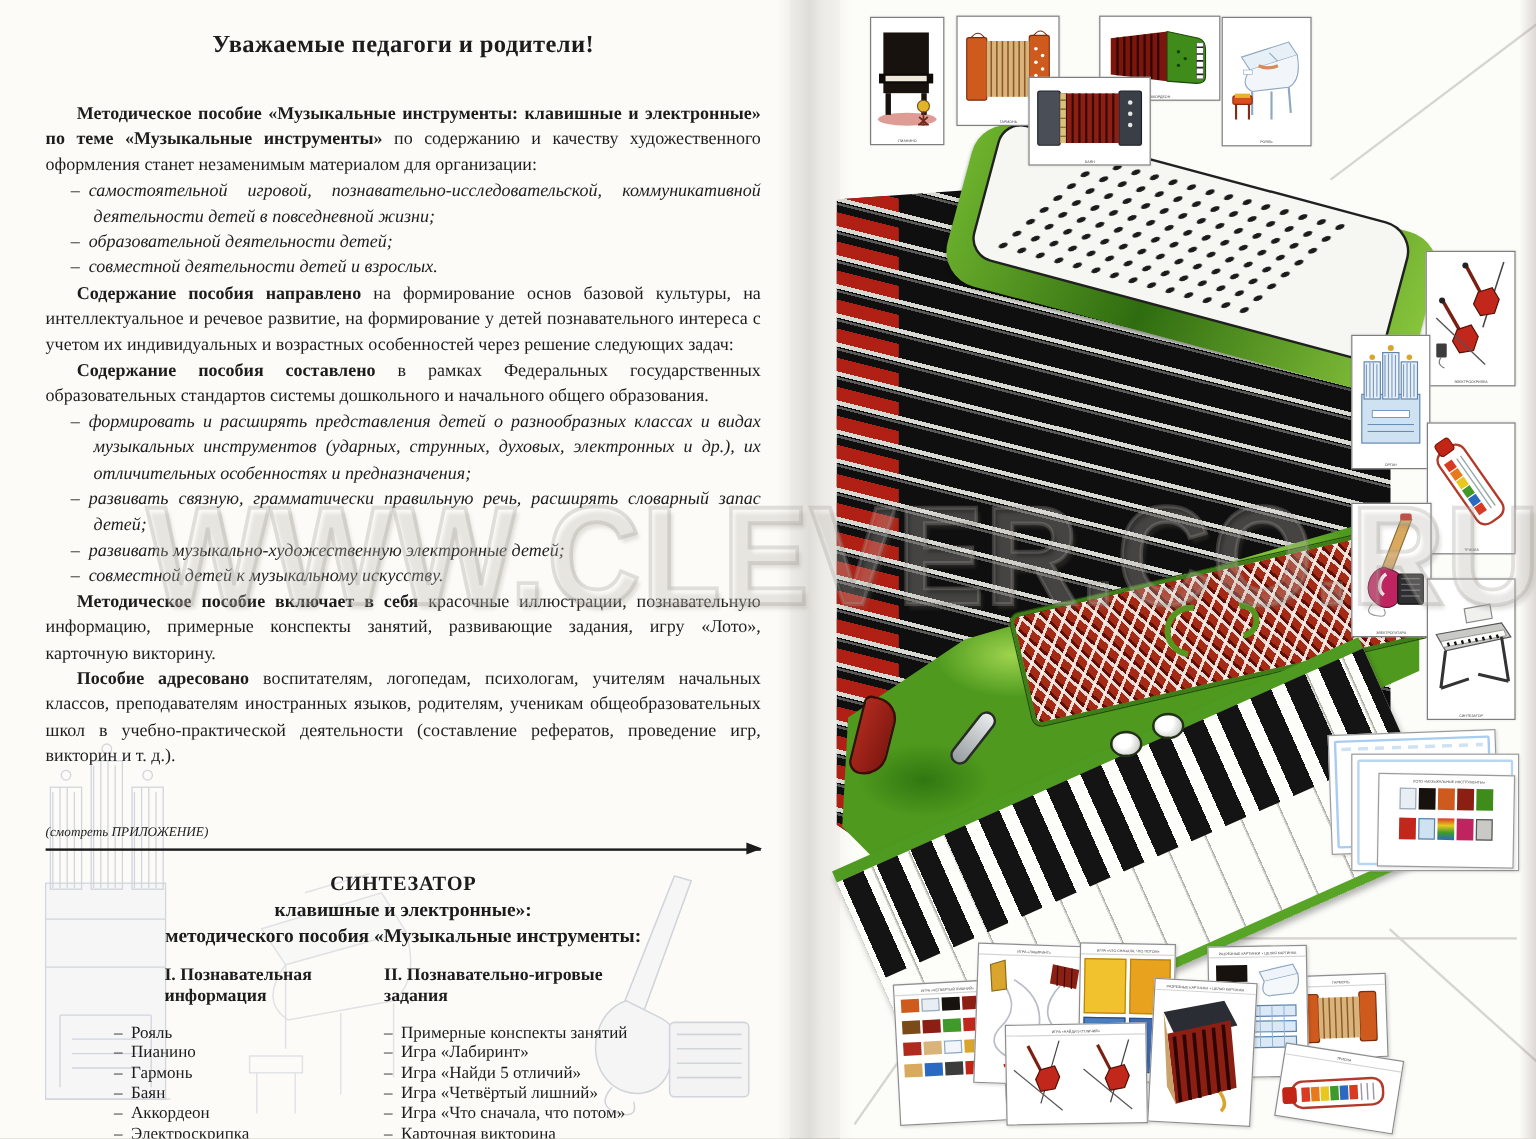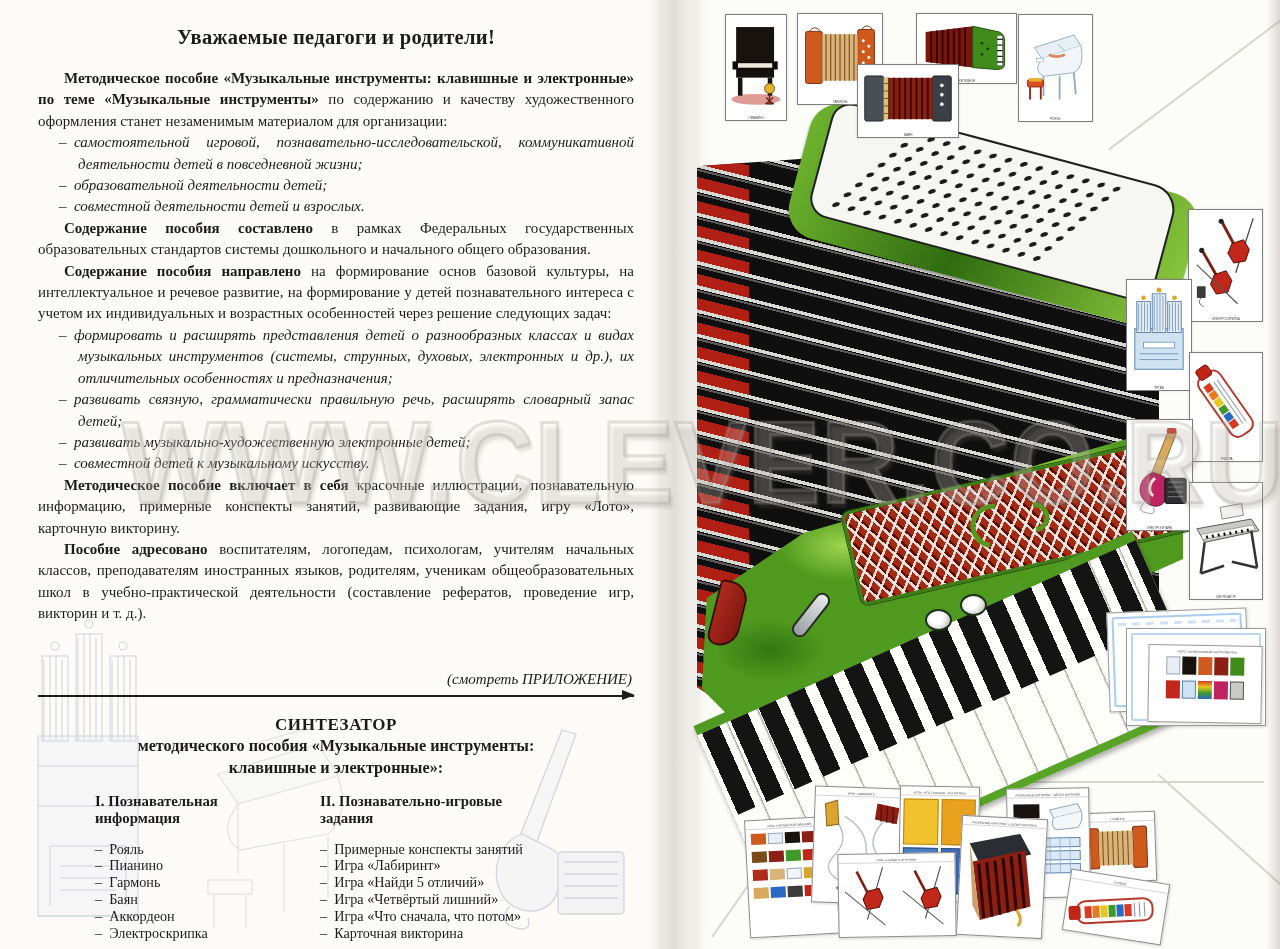--- a/index.html
+++ b/index.html
@@ -13,37 +13,37 @@
   .page-left  { left:0; top:0; width:658px; height:949px; background:#fcfbf7; z-index:1; }
   .gutter     { left:648px; top:0; width:64px; height:949px; z-index:4;
                 background:linear-gradient(90deg, rgba(0,0,0,0) 0%, rgba(110,104,96,.17) 42%,
                            rgba(150,144,136,.10) 58%, rgba(0,0,0,0) 100%); }
   .page-right { left:700px; top:0; width:580px; height:949px; background:#fcfcf9; z-index:1; }
   .edge-right { left:1266px; top:0; width:14px; height:949px; z-index:5;
                 background:linear-gradient(90deg, rgba(0,0,0,0), rgba(140,128,122,.28)); }
 
   
   .lp-text { left:38px; top:26px; width:596px; z-index:3; }
-  .title { text-align:center; font-weight:bold; font-size:20.5px; letter-spacing:.3px; margin-bottom:19px; }
+  .title { text-align:center; font-weight:bold; font-size:20.5px; letter-spacing:.3px; margin-bottom:36px; }
   .para { font-size:15px; line-height:21.4px; text-align:justify; }
   .para.lead { text-indent:26px; }
   .bullet { font-style:italic; font-size:15px; line-height:21.4px; text-align:justify;
             padding-left:40px; text-indent:-19px; }
   .bullet::before { content:"\2013\2002"; }
-  .appendix { margin-top:46px; text-align:right; font-style:italic; font-size:15px; padding-right:2px; }
+  .appendix { margin-top:46px; text-align:left; font-style:italic; font-size:11px; padding-right:2px; }
   .arrowline { margin-top:7px; height:2px; background:#1b1b1b; position:relative; }
   .arrowline::after { content:""; position:absolute; right:-1px; top:-4.5px;
                       border-left:13px solid #1b1b1b; border-top:5.5px solid transparent;
                       border-bottom:5.5px solid transparent; }
   .toc-h  { margin-top:18px; text-align:center; font-weight:bold; font-size:17px; letter-spacing:.6px; }
   .toc-s  { text-align:center; font-weight:bold; font-size:16.2px; line-height:22.5px; }
   .cols { display:flex; margin-top:13px; padding-left:57px; }
   .col1 { width:225px; } .col2 { width:300px; }
   .col-h { font-weight:bold; font-size:14.8px; line-height:17.5px; }
-  .col1 .col-h { width:170px; } .col2 .col-h { width:238px; }
+  .col1 .col-h { width:170px;margin-left:42px; } .col2 .col-h { width:238px; }
   .list { margin-top:13px; }
   .li { font-size:14.2px; line-height:16.8px; white-space:nowrap; }
   .li::before { content:"\2013\2002"; }
 
   
   .sketch { z-index:2; opacity:.42; }
 
   
   .wm { left:122px; top:402px; width:1170px; height:170px; z-index:60; pointer-events:none;
         font-family:"Liberation Sans", sans-serif; font-weight:800; font-size:108px;
@@ -161,36 +161,36 @@
   </svg>
 
   <div class="abs lp-text">
     <div class="title">Уважаемые педагоги и родители!</div>
 
     <p class="para lead"><b>Методическое пособие «Музыкальные инструменты: клавишные и электронные» по теме «Музыкальные инструменты»</b><span> по содержанию и качеству художественного оформления станет незаменимым материалом для организации:</span></p>
     <div class="bullet">самостоятельной игровой, познавательно-исследовательской, коммуникативной деятельности детей в повседневной жизни;</div>
     <div class="bullet">образовательной деятельности детей;</div>
     <div class="bullet">совместной деятельности детей и взрослых.</div>
 
+    <p class="para lead"><b>Содержание пособия направлено</b><span> на формирование основ базовой культуры, на интеллектуальное и речевое развитие, на формирование у детей познавательного интереса с учетом их индивидуальных и возрастных особенностей через решение следующих задач:</span></p>
     <p class="para lead"><b>Содержание пособия составлено</b><span> в рамках Федеральных государственных образовательных стандартов системы дошкольного и начального общего образования.</span></p>
-    <p class="para lead"><b>Содержание пособия направлено</b><span> на формирование основ базовой культуры, на интеллектуальное и речевое развитие, на формирование у детей познавательного интереса с учетом их индивидуальных и возрастных особенностей через решение следующих задач:</span></p>
-    <div class="bullet">формировать и расширять представления детей о разнообразных классах и видах музыкальных инструментов (системы, струнных, духовых, электронных и др.), их отличительных особенностях и предназначения;</div>
+    <div class="bullet">формировать и расширять представления детей о разнообразных классах и видах музыкальных инструментов (ударных, струнных, духовых, электронных и др.), их отличительных особенностях и предназначения;</div>
     <div class="bullet">развивать связную, грамматически правильную речь, расширять словарный запас детей;</div>
     <div class="bullet">развивать музыкально-художественную электронные детей;</div>
     <div class="bullet">совместной детей к музыкальному искусству.</div>
 
     <p class="para lead"><b>Методическое пособие включает в себя</b><span> красочные иллюстрации, познавательную информацию, примерные конспекты занятий, развивающие задания, игру «Лото», карточную викторину.</span></p>
     <p class="para lead"><b>Пособие адресовано</b><span> воспитателям, логопедам, психологам, учителям начальных классов, преподавателям иностранных языков, родителям, ученикам общеобразовательных школ в учебно-практической деятельности (составление рефератов, проведение игр, викторин и т. д.).</span></p>
 
     <div class="appendix">(смотреть ПРИЛОЖЕНИЕ)</div>
     <div class="arrowline"></div>
 
     <div class="toc-h">СИНТЕЗАТОР</div>
+    <div class="toc-s">клавишные и электронные»:</div>
     <div class="toc-s">методического пособия «Музыкальные инструменты:</div>
-    <div class="toc-s">клавишные и электронные»:</div>
 
     <div class="cols">
       <div class="col1">
         <div class="col-h">I. Познавательная информация</div>
         <div class="list">
           <div class="li">Рояль</div>
           <div class="li">Пианино</div>
           <div class="li">Гармонь</div>
           <div class="li">Баян</div>
           <div class="li">Аккордеон</div>

